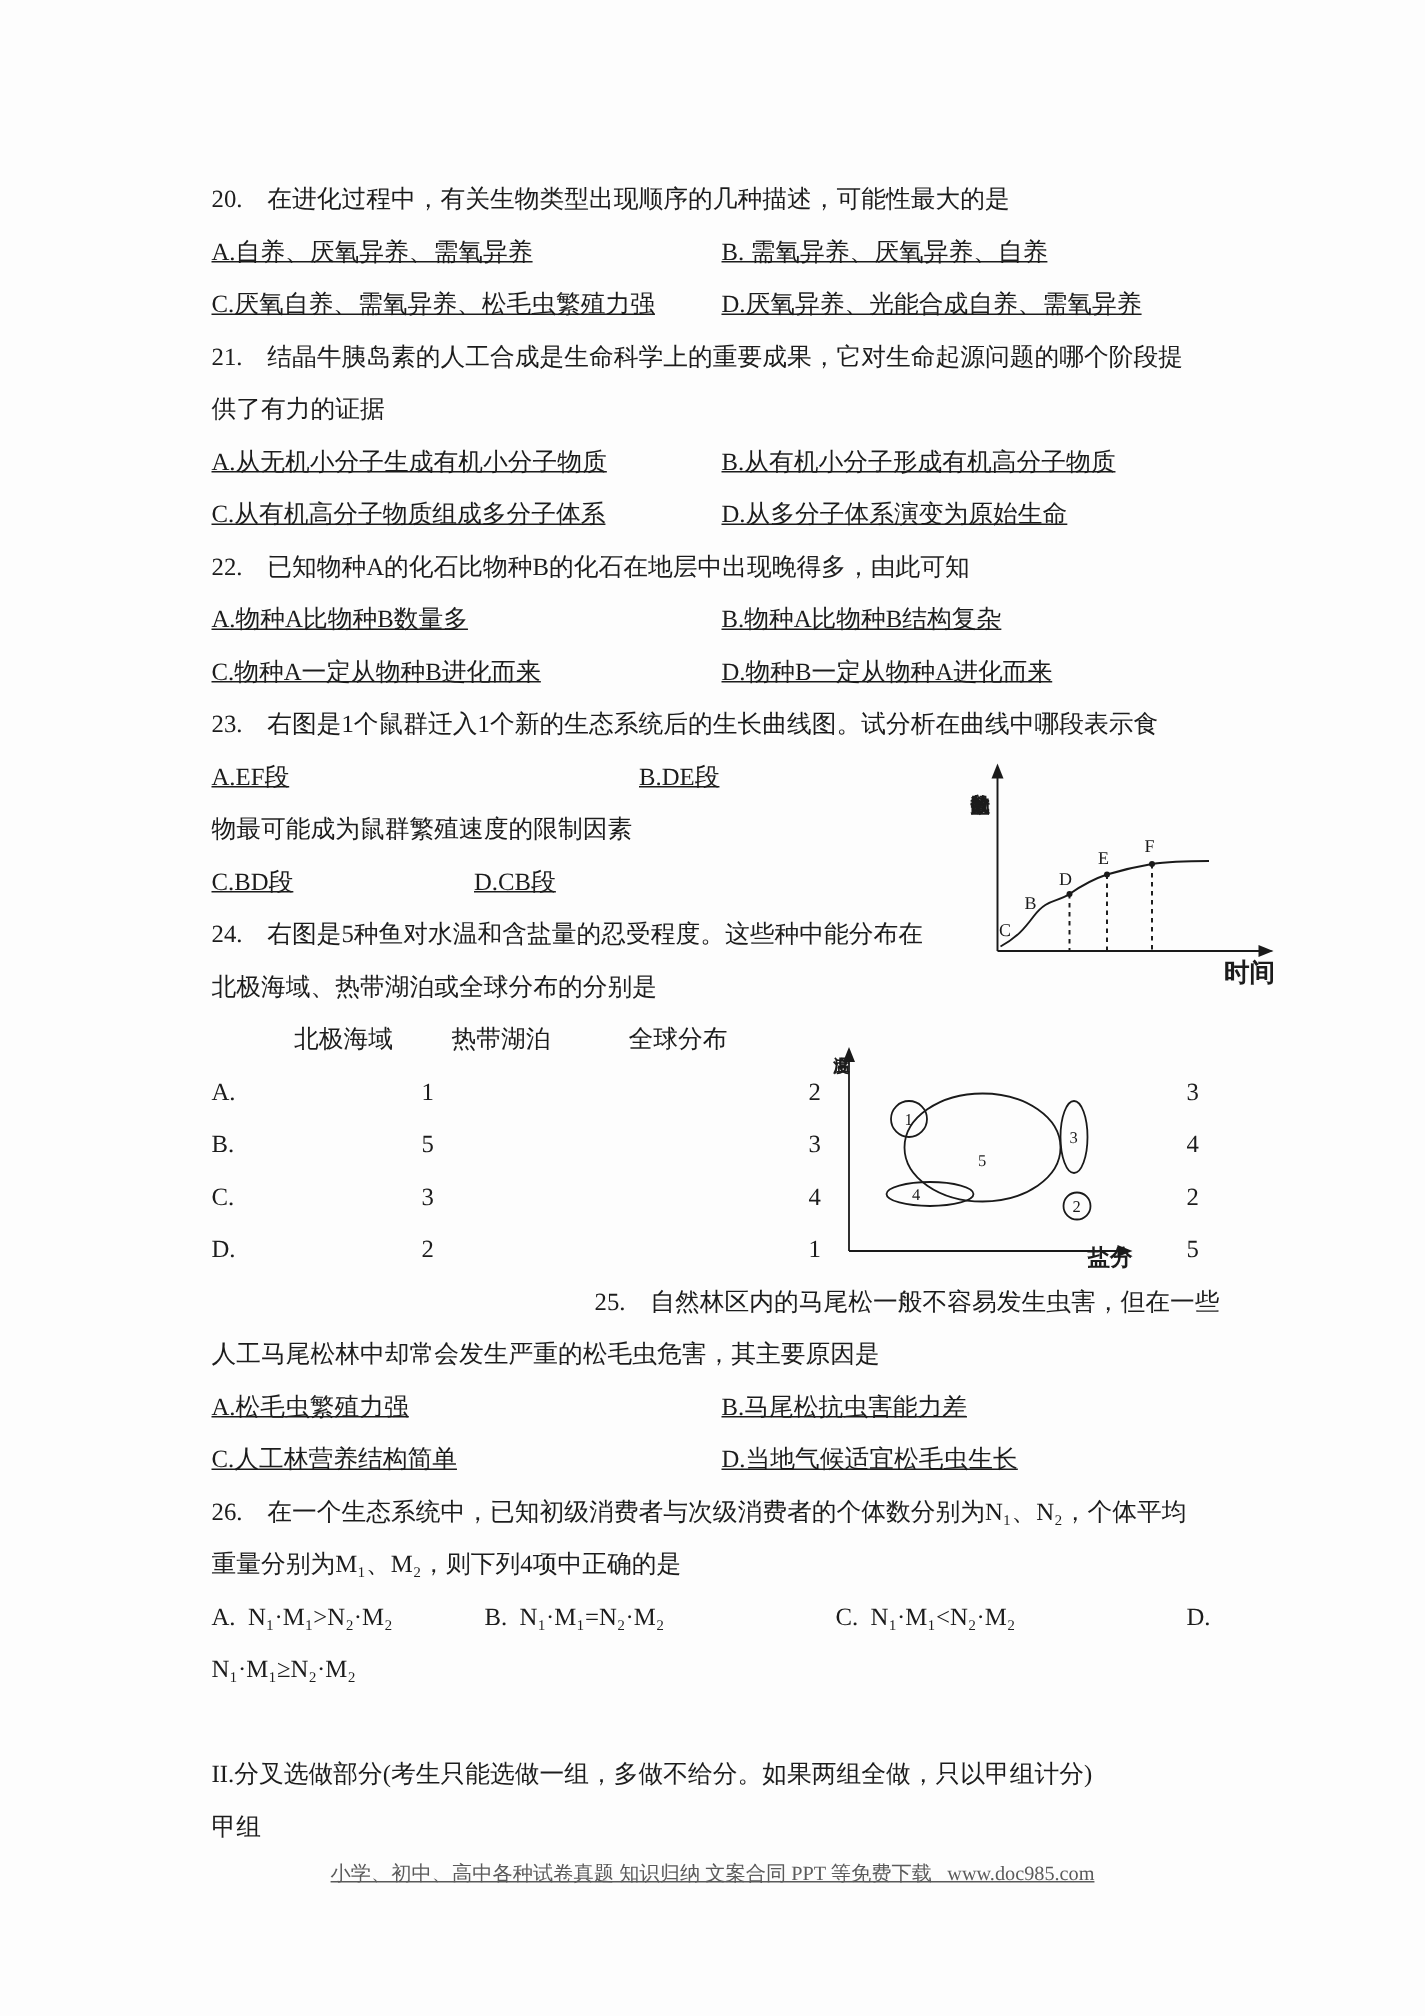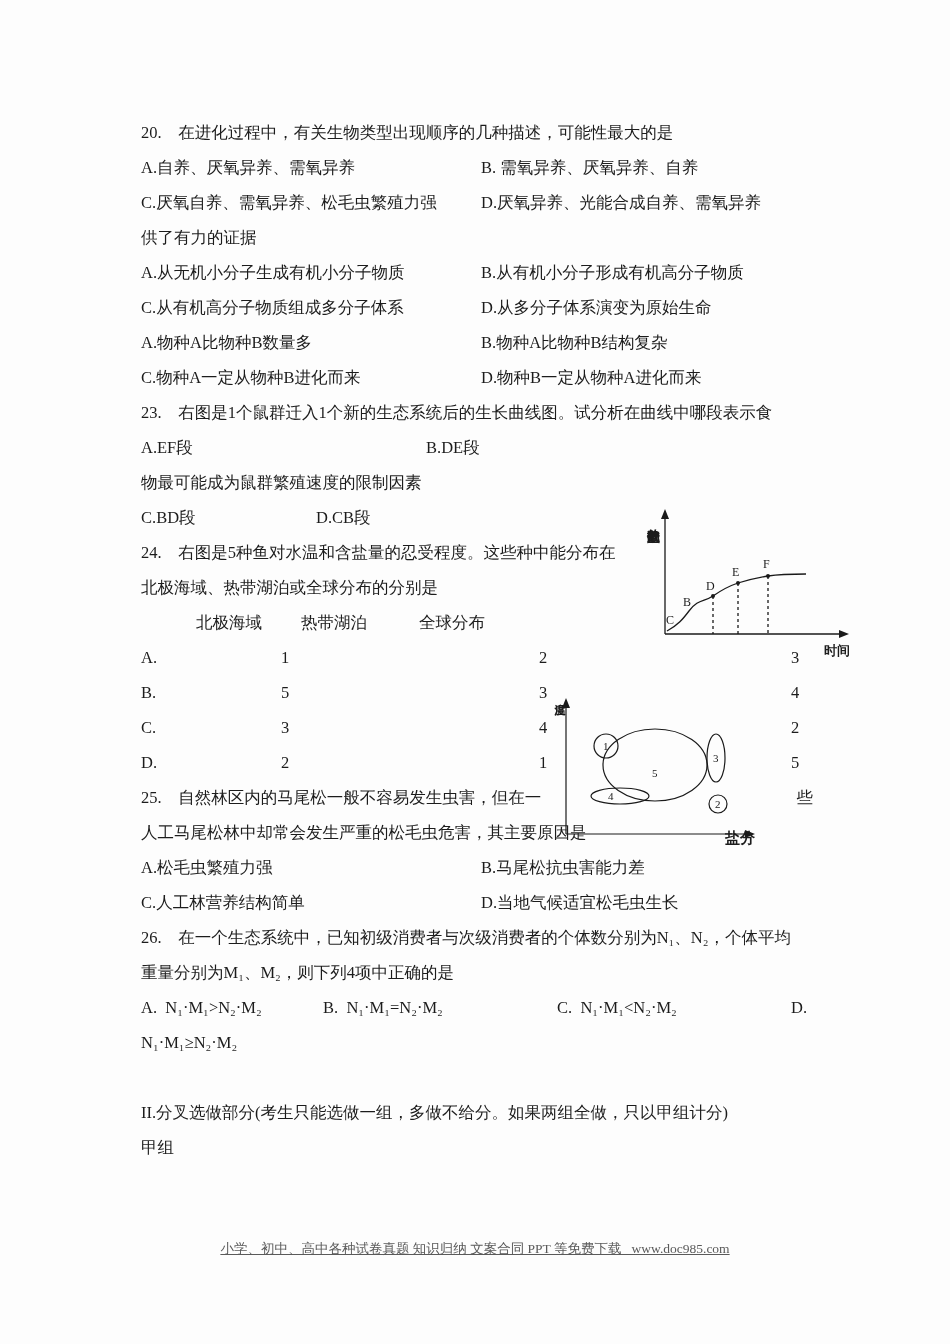--- a/index.html
+++ b/index.html
@@ -1,32 +1,32 @@
 <!DOCTYPE html>
 <html><head>
 <meta charset="utf-8">
 <style>
   html,body{margin:0;padding:0;background:#ffffff;}
   .page{position:relative;width:950px;height:1344px;background:#fdfdfd;overflow:hidden;
         font-family:"Liberation Serif","DejaVu Serif",serif;color:#1c1c1c;}
   .content{position:absolute;left:141px;top:115px;width:672px;}
   .line{position:relative;height:35px;line-height:35px;font-size:16.5px;white-space:pre;}
-  .opt2{display:flex;}
+  .opt2{display:flex;text-decoration:underline;}
   .opt2 .c1{display:inline-block;width:340px;}
   .c1.w285{width:285px;}
   .c1.w175{width:175px;}
-  .between{display:flex;justify-content:space-between;}
+  .between{display:flex;justify-content:flex-end;}
   .thead span,.trow span,.q26row span{position:absolute;top:0;}
   .th0{left:55px}.th1{left:160px}.th2{left:278px}
   .t0{left:0}.t1{left:140px}.t2{left:398px}.t3{left:650px}
   .q0{left:0}.q1{left:182px}.q2{left:416px}.q3{left:650px}
   .figure{position:absolute;}
   .vtext{position:absolute;writing-mode:vertical-rl;text-orientation:upright;}
   .fig1-ylabel{left:4px;top:12px;font-size:13px;font-weight:bold;letter-spacing:1px;}
-  .fig1-xlabel{position:absolute;right:2px;bottom:4px;font-size:13px;font-weight:bold;text-align:right;}
+  .fig1-xlabel{position:absolute;right:2px;bottom:4px;font-size:17px;font-weight:bold;text-align:right;}
   .fig2-ylabel{left:0;top:2px;font-size:11px;font-weight:bold;}
   .fig2-xlabel{position:absolute;right:2px;bottom:0;font-size:15px;font-weight:bold;}
   .footer{position:absolute;left:0;width:950px;top:1240px;text-align:center;
           font-size:13.5px;color:#5a5a5a;white-space:pre;text-decoration:underline;}
   svg text{font-family:"Liberation Serif","DejaVu Serif",serif;}
 </style>
 </head>
 <body>
 
 <div class="page">
@@ -36,30 +36,32 @@
     <div class="line">20.　在进化过程中，有关生物类型出现顺序的几种描述，可能性最大的是</div>
     <div class="line opt2">
       <span class="c1">A.自养、厌氧异养、需氧异养</span>
       <span>B. 需氧异养、厌氧异养、自养</span>
     </div>
     <div class="line opt2">
       <span class="c1">C.厌氧自养、需氧异养、松毛虫繁殖力强</span>
       <span>D.厌氧异养、光能合成自养、需氧异养</span>
     </div>
 
+    <div class="line">21.　结晶牛胰岛素的人工合成是生命科学上的重要成果，它对生命起源问题的哪个阶段提</div>
     <div class="line">供了有力的证据</div>
     <div class="line opt2">
       <span class="c1">A.从无机小分子生成有机小分子物质</span>
       <span>B.从有机小分子形成有机高分子物质</span>
     </div>
     <div class="line opt2">
       <span class="c1">C.从有机高分子物质组成多分子体系</span>
       <span>D.从多分子体系演变为原始生命</span>
     </div>
 
+    <div class="line">22.　已知物种A的化石比物种B的化石在地层中出现晚得多，由此可知</div>
     <div class="line opt2">
       <span class="c1">A.物种A比物种B数量多</span>
       <span>B.物种A比物种B结构复杂</span>
     </div>
     <div class="line opt2">
       <span class="c1">C.物种A一定从物种B进化而来</span>
       <span>D.物种B一定从物种A进化而来</span>
     </div>
 
     <div class="line">23.　右图是1个鼠群迁入1个新的生态系统后的生长曲线图。试分析在曲线中哪段表示食</div>

